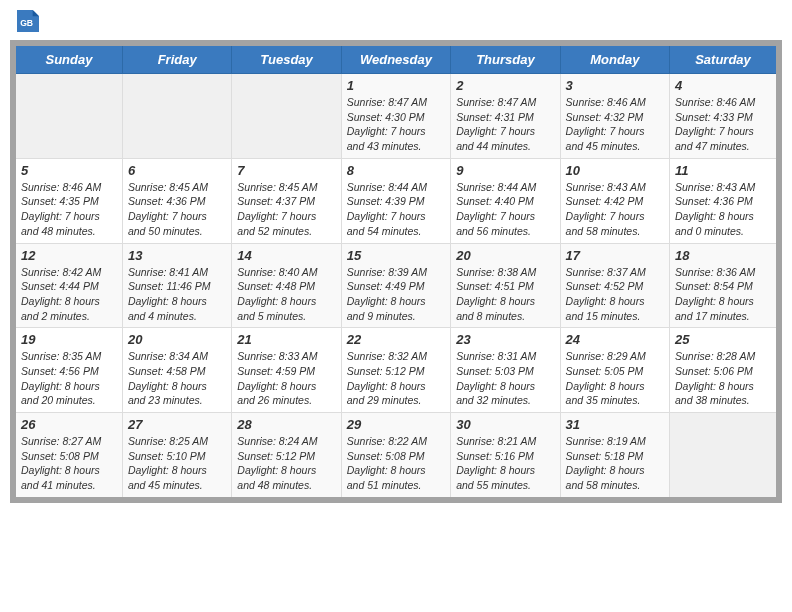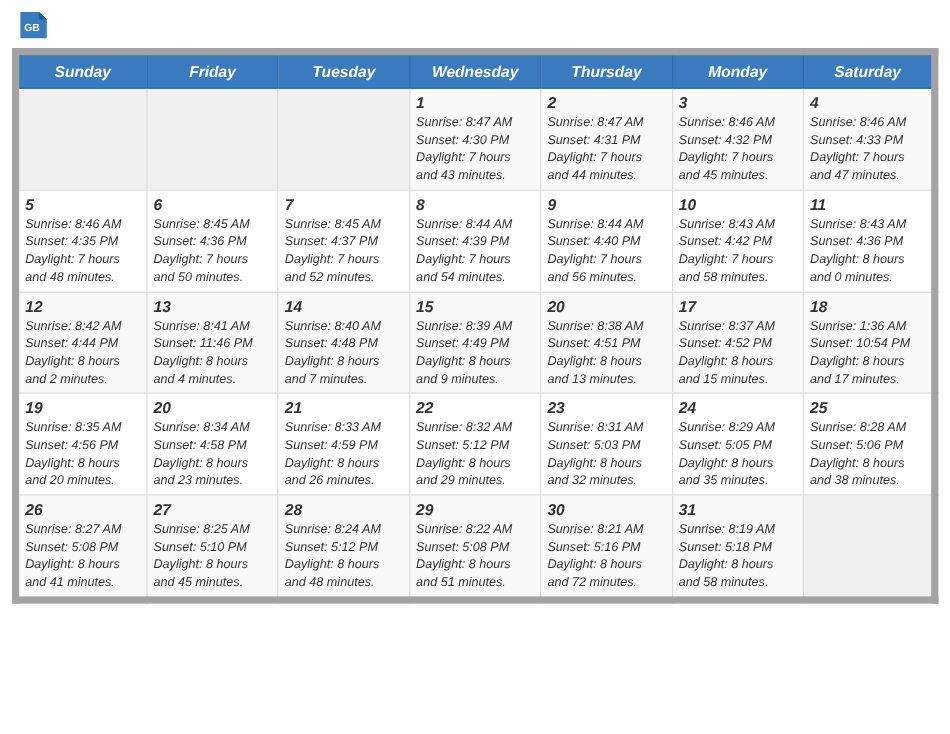--- a/index.html
+++ b/index.html
@@ -215,47 +215,47 @@
           <div class="cell-content">Sunrise: 8:41 AM</div>
           <div class="cell-content">Sunset: 11:46 PM</div>
           <div class="cell-content">Daylight: 8 hours</div>
           <div class="cell-content">and 4 minutes.</div>
         </td>
         <td>
           <span class="day-number">14</span>
           <div class="cell-content">Sunrise: 8:40 AM</div>
           <div class="cell-content">Sunset: 4:48 PM</div>
           <div class="cell-content">Daylight: 8 hours</div>
-          <div class="cell-content">and 7 minutes.</div>
+          <div class="cell-content">and 5 minutes.</div>
         </td>
         <td>
           <span class="day-number">15</span>
           <div class="cell-content">Sunrise: 8:39 AM</div>
           <div class="cell-content">Sunset: 4:49 PM</div>
           <div class="cell-content">Daylight: 8 hours</div>
           <div class="cell-content">and 9 minutes.</div>
         </td>
         <td>
           <span class="day-number">20</span>
           <div class="cell-content">Sunrise: 8:38 AM</div>
           <div class="cell-content">Sunset: 4:51 PM</div>
           <div class="cell-content">Daylight: 8 hours</div>
-          <div class="cell-content">and 13 minutes.</div>
+          <div class="cell-content">and 8 minutes.</div>
         </td>
         <td>
           <span class="day-number">17</span>
           <div class="cell-content">Sunrise: 8:37 AM</div>
           <div class="cell-content">Sunset: 4:52 PM</div>
           <div class="cell-content">Daylight: 8 hours</div>
           <div class="cell-content">and 15 minutes.</div>
         </td>
         <td>
           <span class="day-number">18</span>
-          <div class="cell-content">Sunrise: 1:36 AM</div>
-          <div class="cell-content">Sunset: 10:54 PM</div>
+          <div class="cell-content">Sunrise: 8:36 AM</div>
+          <div class="cell-content">Sunset: 8:54 PM</div>
           <div class="cell-content">Daylight: 8 hours</div>
           <div class="cell-content">and 17 minutes.</div>
         </td>
       </tr>
       <tr>
         <td>
           <span class="day-number">19</span>
           <div class="cell-content">Sunrise: 8:35 AM</div>
           <div class="cell-content">Sunset: 4:56 PM</div>
           <div class="cell-content">Daylight: 8 hours</div>
@@ -331,21 +331,21 @@
           <div class="cell-content">Sunrise: 8:22 AM</div>
           <div class="cell-content">Sunset: 5:08 PM</div>
           <div class="cell-content">Daylight: 8 hours</div>
           <div class="cell-content">and 51 minutes.</div>
         </td>
         <td>
           <span class="day-number">30</span>
           <div class="cell-content">Sunrise: 8:21 AM</div>
           <div class="cell-content">Sunset: 5:16 PM</div>
           <div class="cell-content">Daylight: 8 hours</div>
-          <div class="cell-content">and 72 minutes.</div>
+          <div class="cell-content">and 55 minutes.</div>
         </td>
         <td>
           <span class="day-number">31</span>
           <div class="cell-content">Sunrise: 8:19 AM</div>
           <div class="cell-content">Sunset: 5:18 PM</div>
           <div class="cell-content">Daylight: 8 hours</div>
           <div class="cell-content">and 58 minutes.</div>
         </td>
         <td class="empty-cell"></td>
       </tr>

